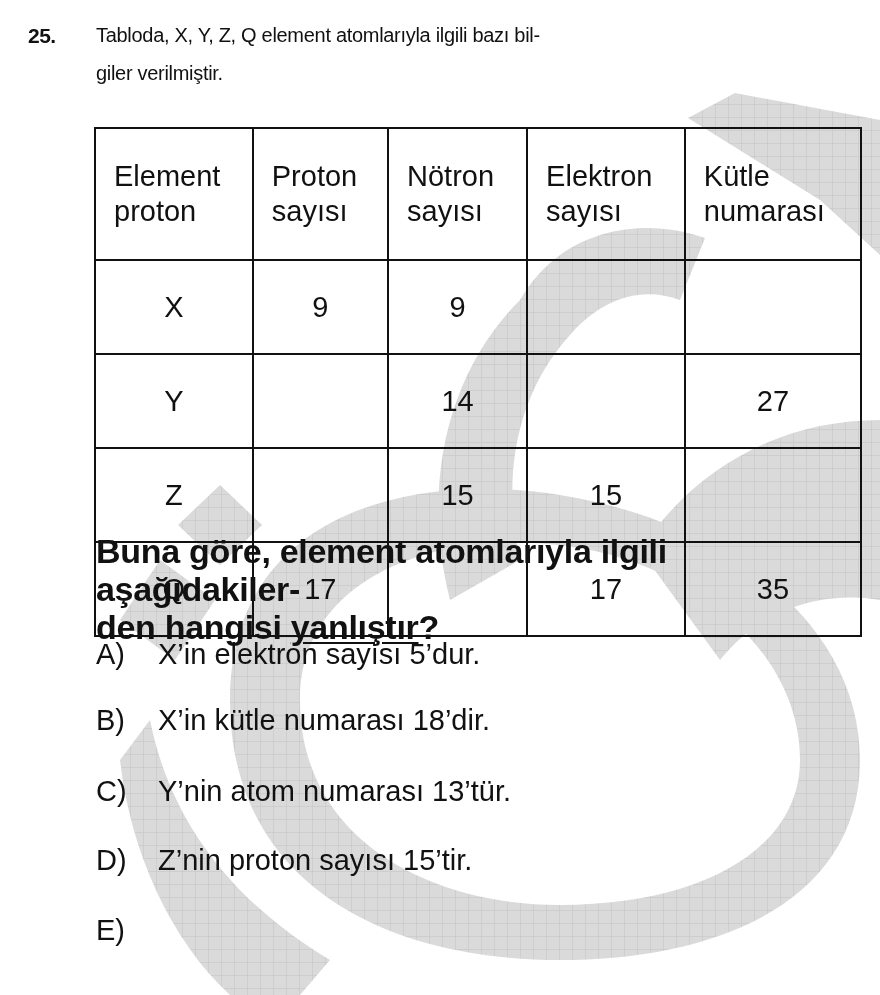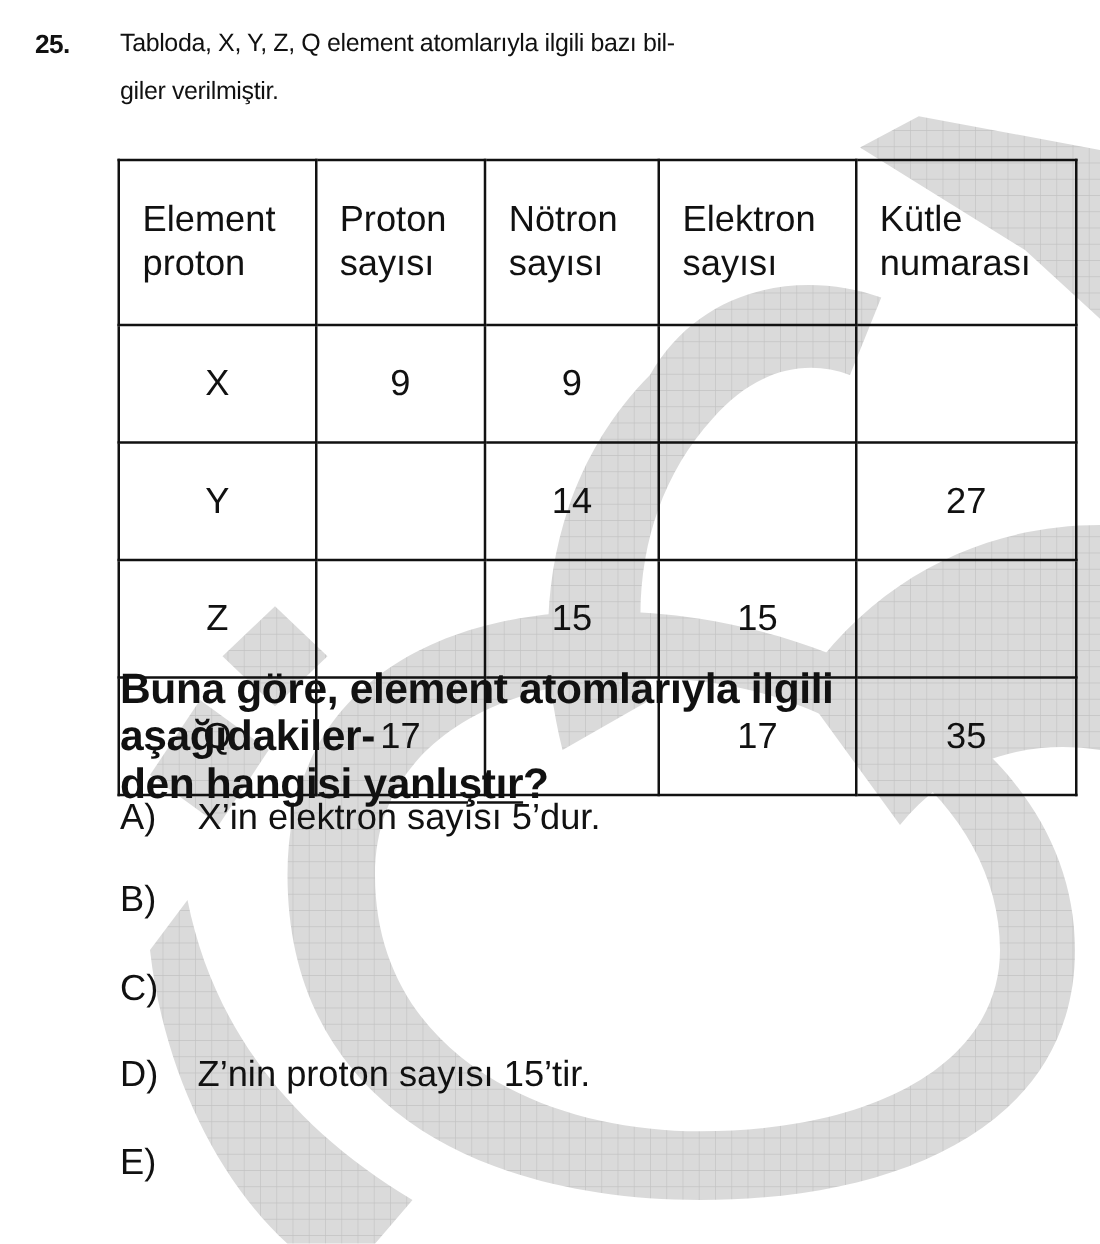--- a/index.html
+++ b/index.html
@@ -203,23 +203,25 @@
     <div>Buna göre, element atomlarıyla ilgili aşağıdakiler-</div>
     <div><span>den hangisi </span><u>yanlıştır</u><span>?</span></div>
   </div>
 
   <div class="option" style="top:636px;">
     <span class="letter">A)</span>
     <span>X’in elektron sayısı 5’dur.</span>
   </div>
   <div class="option" style="top:702px;">
     <span class="letter">B)</span>
+    <span>X’in kütle numarası 18’dir.</span>
   </div>
   <div class="option" style="top:773px;">
     <span class="letter">C)</span>
+    <span>Y’nin atom numarası 13’tür.</span>
   </div>
   <div class="option" style="top:842px;">
     <span class="letter">D)</span>
     <span>Z’nin proton sayısı 15’tir.</span>
   </div>
   <div class="option" style="top:912px;">
     <span class="letter">E)</span>
   </div>
 
 </div>

